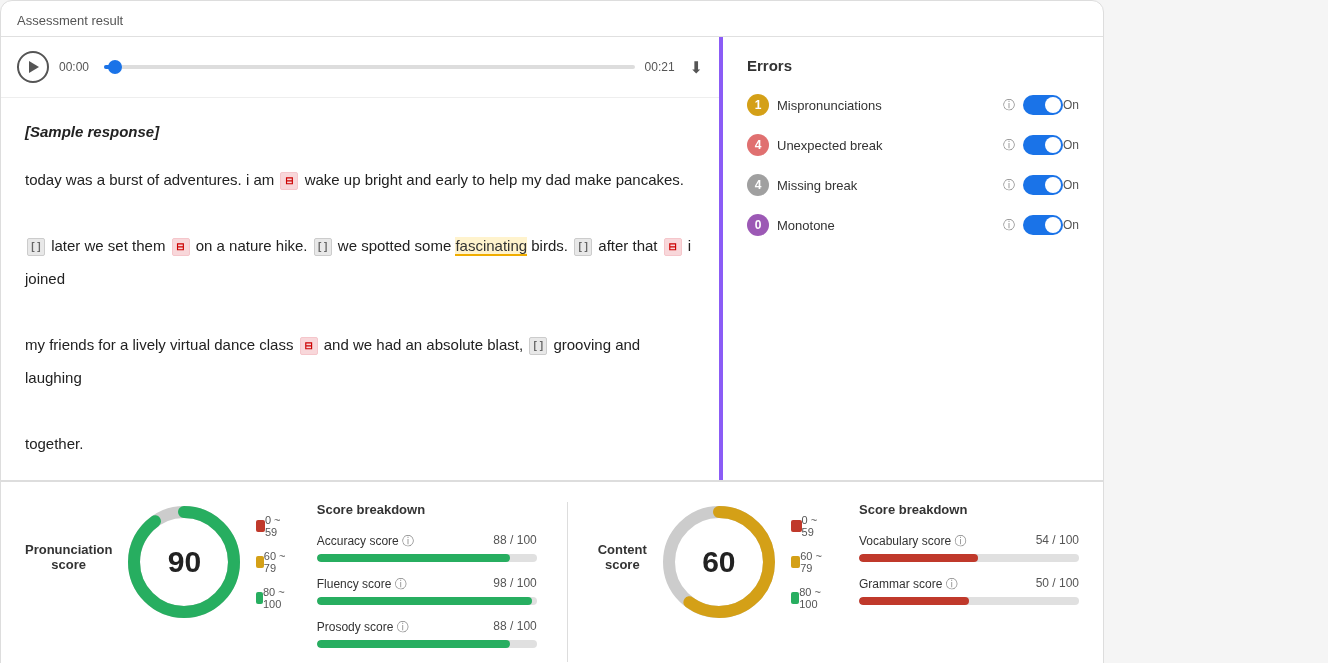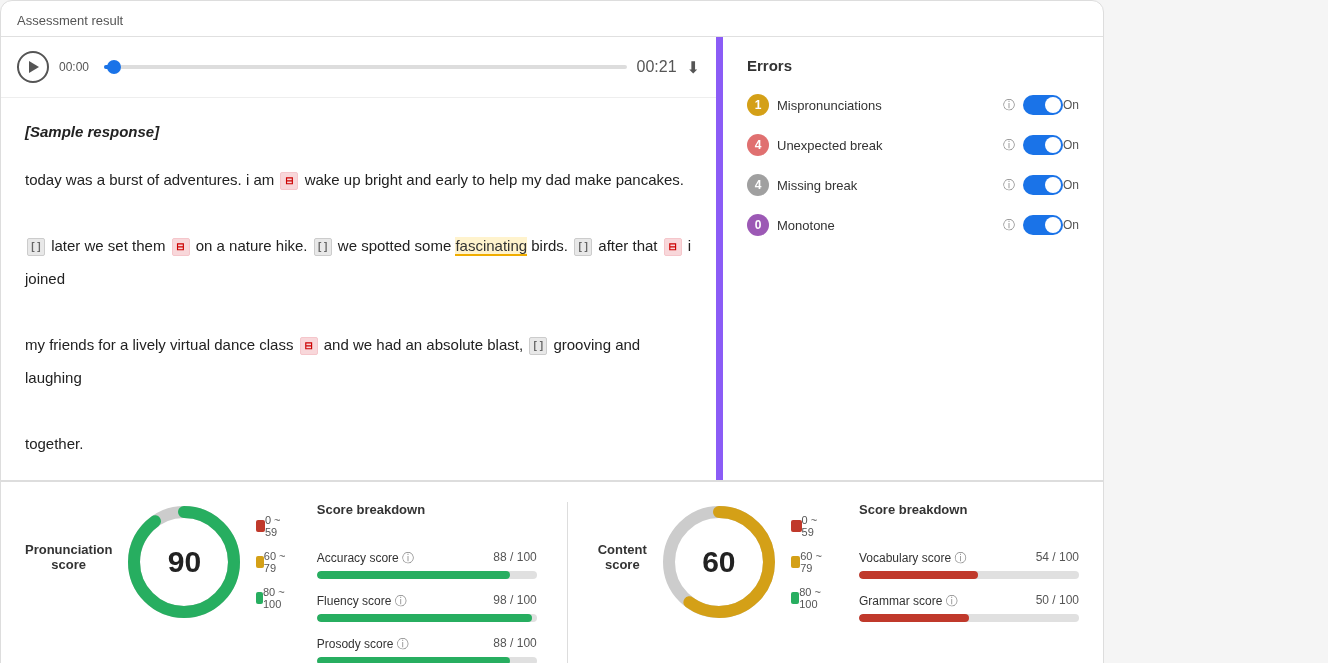--- a/index.html
+++ b/index.html
@@ -21,21 +21,21 @@
     }
 
     
     .top-section {
       display: flex;
       border-bottom: 1px solid #ddd;
     }
 
     .audio-text-panel {
       flex: 1;
-      border-right: 7px solid #8b5cf6;
+      border-right: 4px solid #8b5cf6;
     }
 
     .audio-player {
       display: flex;
       align-items: center;
       padding: 14px 16px;
       gap: 10px;
       border-bottom: 1px solid #eee;
     }
 
@@ -50,21 +50,21 @@
 
     .play-icon {
       width: 0; height: 0;
       border-style: solid;
       border-width: 6px 0 6px 10px;
       border-color: transparent transparent transparent #555;
       margin-left: 2px;
     }
 
     .time-start { font-size: 12px; color: #555; min-width: 35px; }
-    .time-end { font-size: 16px; color: #555; min-width: 35px; }
+    .time-end { font-size: 12px; color: #555; min-width: 35px; }
 
     .progress-bar-container {
       flex: 1;
       height: 4px;
       background: #ddd;
       border-radius: 2px;
       position: relative;
       cursor: pointer;
     }
 
@@ -286,21 +286,21 @@
     .dot-green { background: #27ae60; }
 
     
     .score-breakdown {
       min-width: 220px;
     }
 
     .breakdown-title {
       font-size: 13px;
       font-weight: 600;
-      margin-bottom: 33px;
+      margin-bottom: 16px;
     }
 
     .breakdown-row {
       margin-bottom: 14px;
     }
 
     .breakdown-header {
       display: flex;
       justify-content: space-between;
       font-size: 12px;

